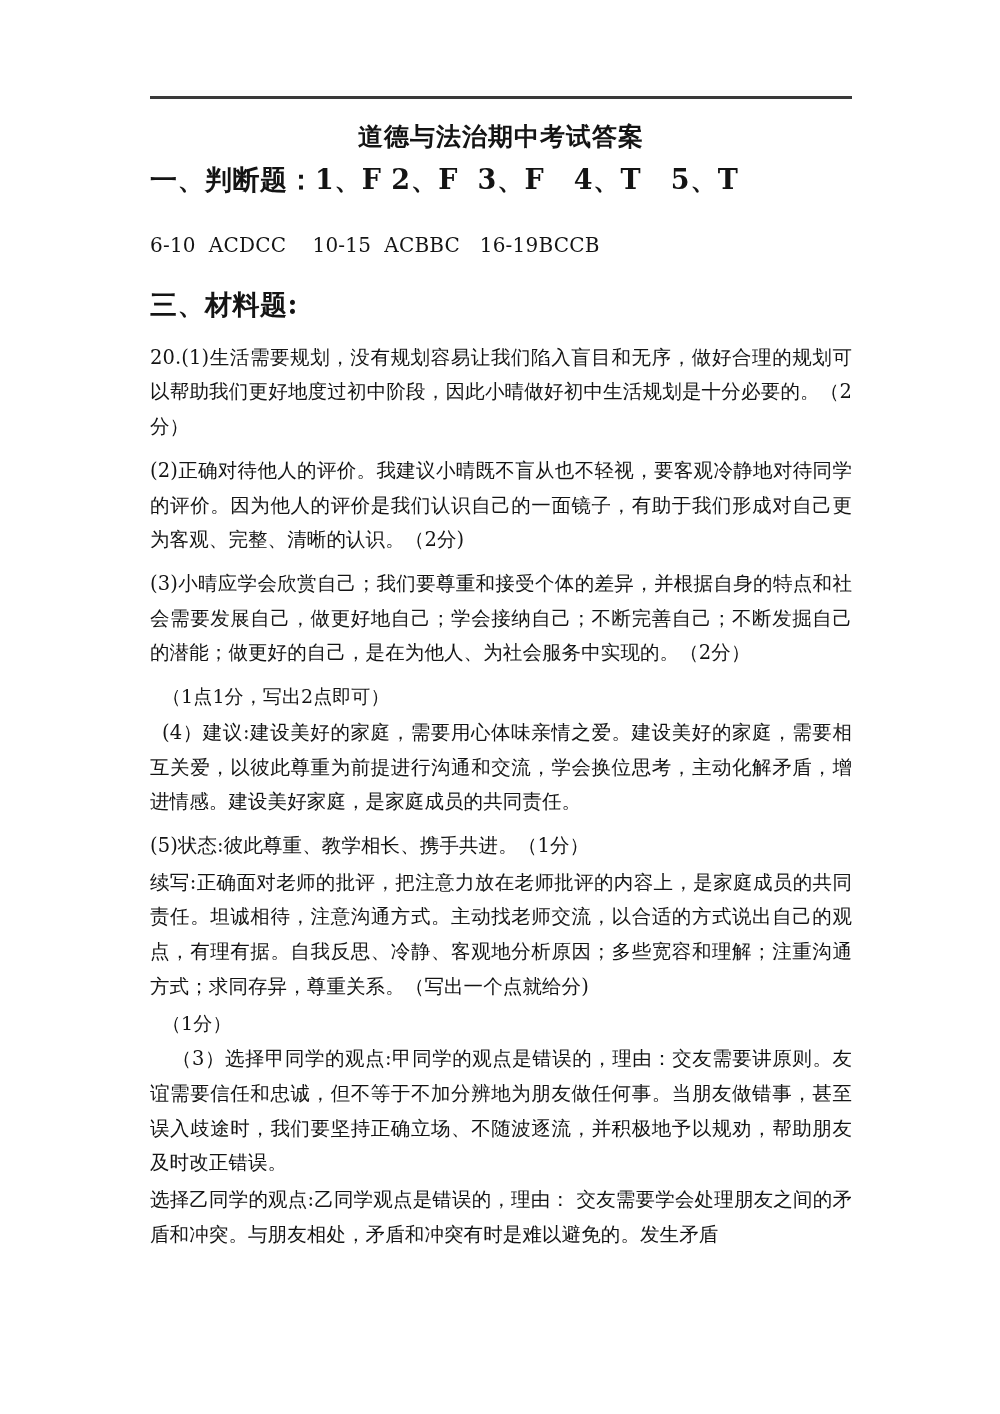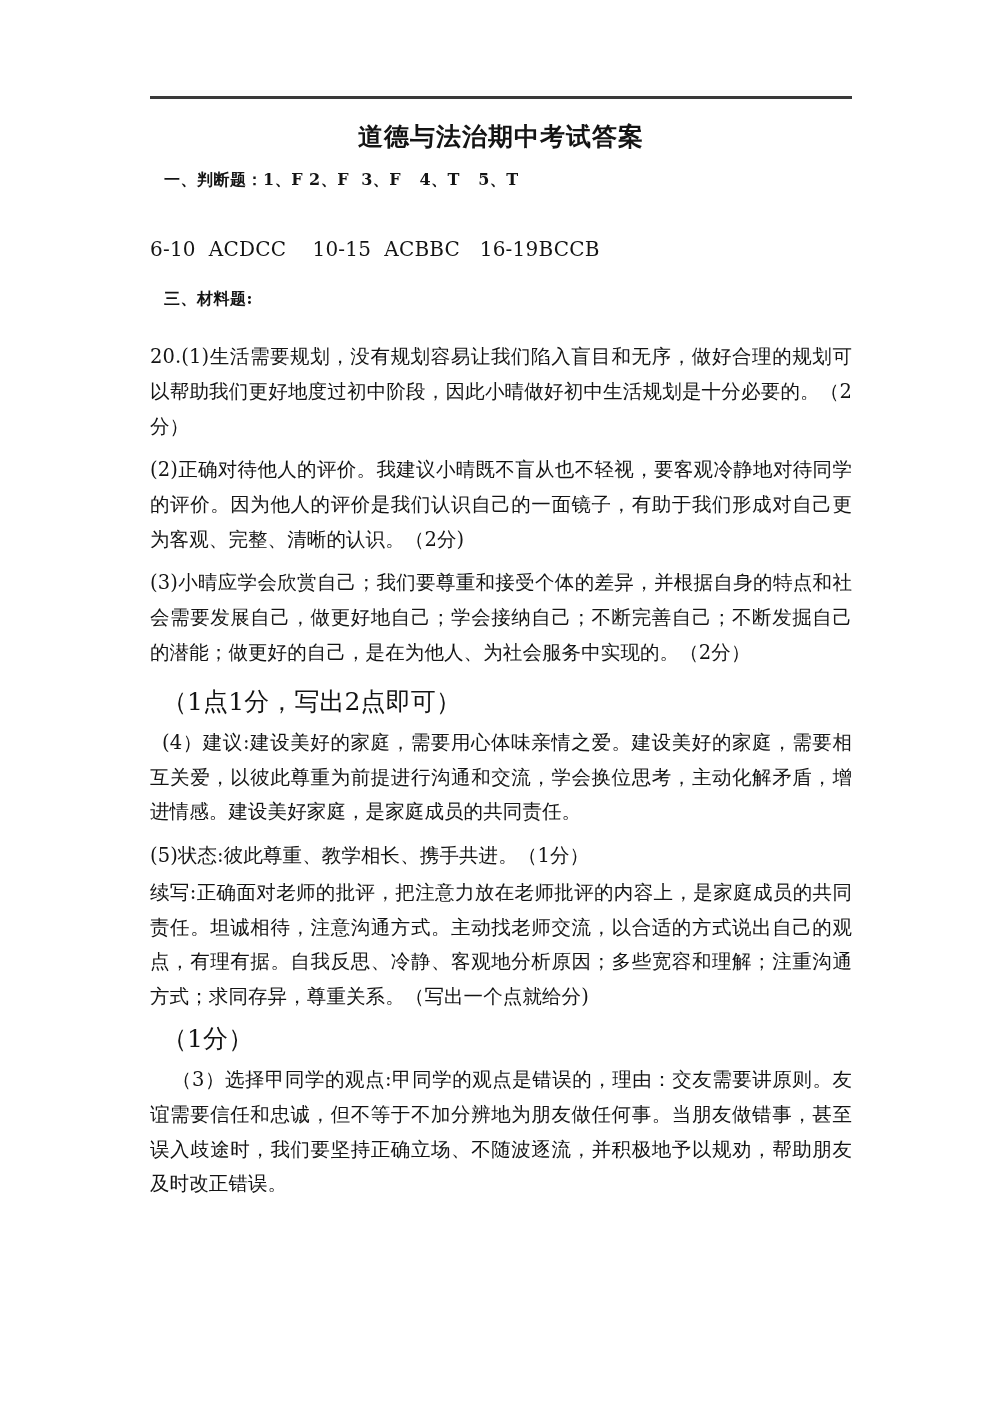--- a/index.html
+++ b/index.html
@@ -43,25 +43,25 @@
     text-align: center;
     font-size: 25px;
     font-weight: bold;
     letter-spacing: 1px;
     line-height: 1.25;
     margin: 0 0 4px 0;
     font-family: "DejaVu Serif", "Liberation Serif", serif;
   }
 
   .section-heading {
-    font-size: 16px;
+    font-size: 27px;
     font-weight: bold;
     letter-spacing: 0.5px;
     line-height: 1.75;
-    margin: 14px;
+    margin: 0;
     white-space: pre;
   }
 
   .answer-line {
     font-size: 20px;
     line-height: 1.6;
     margin: 18px 0 20px 0;
     white-space: pre;
     letter-spacing: 0.2px;
   }
@@ -76,21 +76,21 @@
   }
 
   .para.indent-1 {
     text-indent: 12px;
   }
   .para.indent-2 {
     text-indent: 22px;
   }
 
   .note {
-    font-size: 25px;
+    font-size: 19px;
     line-height: 1.78;
     margin: 0 0 2px 0;
     text-indent: 12px;
     letter-spacing: 0.1px;
   }
 
   .gap-sm { height: 7px; }
   .gap-md { height: 13px; }
 </style>
 </head>
@@ -134,15 +134,16 @@
 
 
     <p class="para">(5)状态:彼此尊重、教学相长、携手共进。（1分）</p>
 
     <p class="para">续写:正确面对老师的批评，把注意力放在老师批评的内容上，是家庭成员的共同责任。坦诚相待，注意沟通方式。主动找老师交流，以合适的方式说出自己的观点，有理有据。自我反思、冷静、客观地分析原因；多些宽容和理解；注重沟通方式；求同存异，尊重关系。（写出一个点就给分)</p>
 
     <p class="note">（1分）</p>
 
     <p class="para indent-2">（3）选择甲同学的观点:甲同学的观点是错误的，理由：交友需要讲原则。友谊需要信任和忠诚，但不等于不加分辨地为朋友做任何事。当朋友做错事，甚至误入歧途时，我们要坚持正确立场、不随波逐流，并积极地予以规劝，帮助朋友及时改正错误。</p>
 
+    <p class="para">选择乙同学的观点:乙同学观点是错误的，理由： 交友需要学会处理朋友之间的矛盾和冲突。与朋友相处，矛盾和冲突有时是难以避免的。发生矛盾</p>
 
   </div>
 </div>
 
 </body></html>

